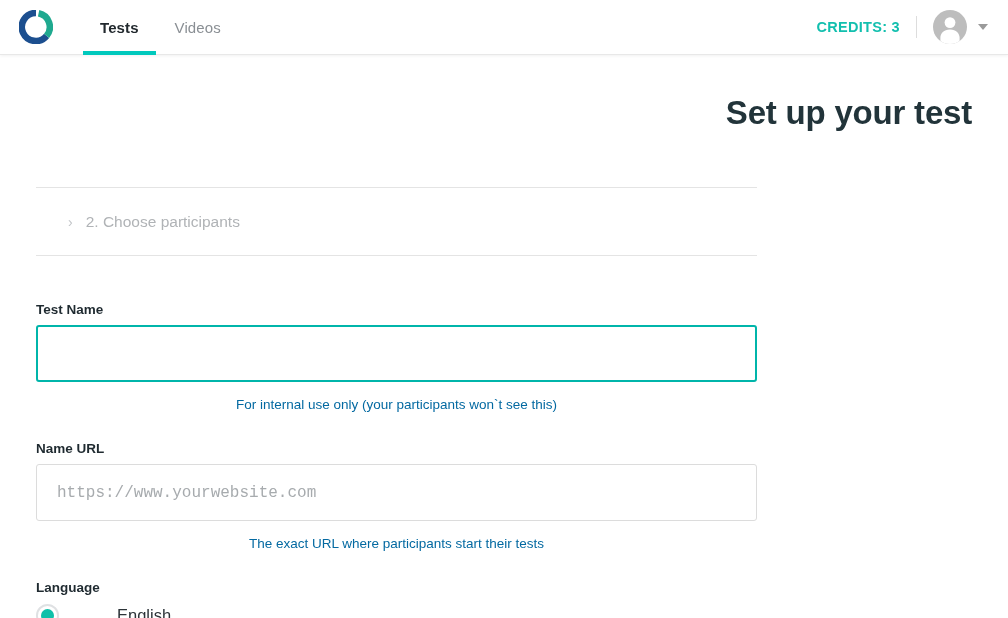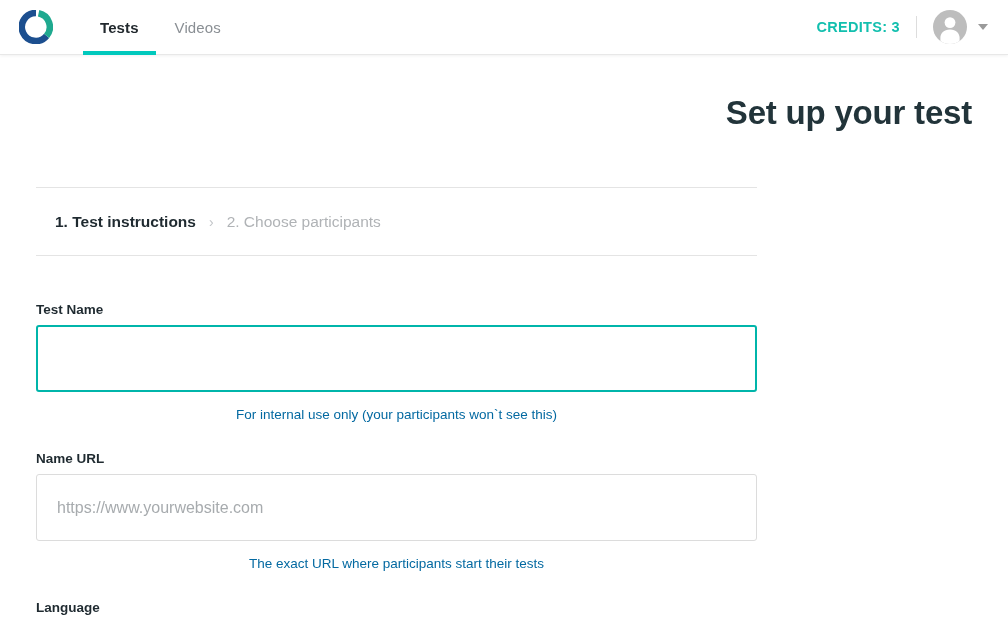--- a/index.html
+++ b/index.html
@@ -146,25 +146,25 @@
   .form { width: 721px; }
   .field { margin-top: 0; }
   .field-label {
     font-size: 13.5px;
     font-weight: bold;
     color: #1f2a30;
     margin-bottom: 8px;
   }
   .input {
     width: 721px;
-    height: 67px;
+    height: 57px;
     border: 1px solid #dcdcdc;
     border-radius: 3px;
     background: #fff;
-    font-family: Liberation Sans, sans-serif;
+    font-family: Liberation Mono, monospace;
     font-size: 16px;
     color: #2c3338;
     padding: 10px 20px;
     outline: none;
   }
   .input::placeholder { color: #a7abae; }
   .input.focused {
     border: 2px solid #00b5aa;
   }
   .help {
@@ -238,21 +238,20 @@
     <div class="caret"></div>
   </div>
 </div>
 
 <div class="page">
 
   <h1 class="page-title">Set up your test</h1>
 
   <div class="steps-wrap">
     <div class="steps">
-      <div class="step current">1. Test instructions</div>
       <div class="step-sep">›</div>
       <div class="step">2. Choose participants</div>
     </div>
   </div>
 
   <div class="form">
 
     <div class="spacer-name"></div>
 
     <div class="field">

